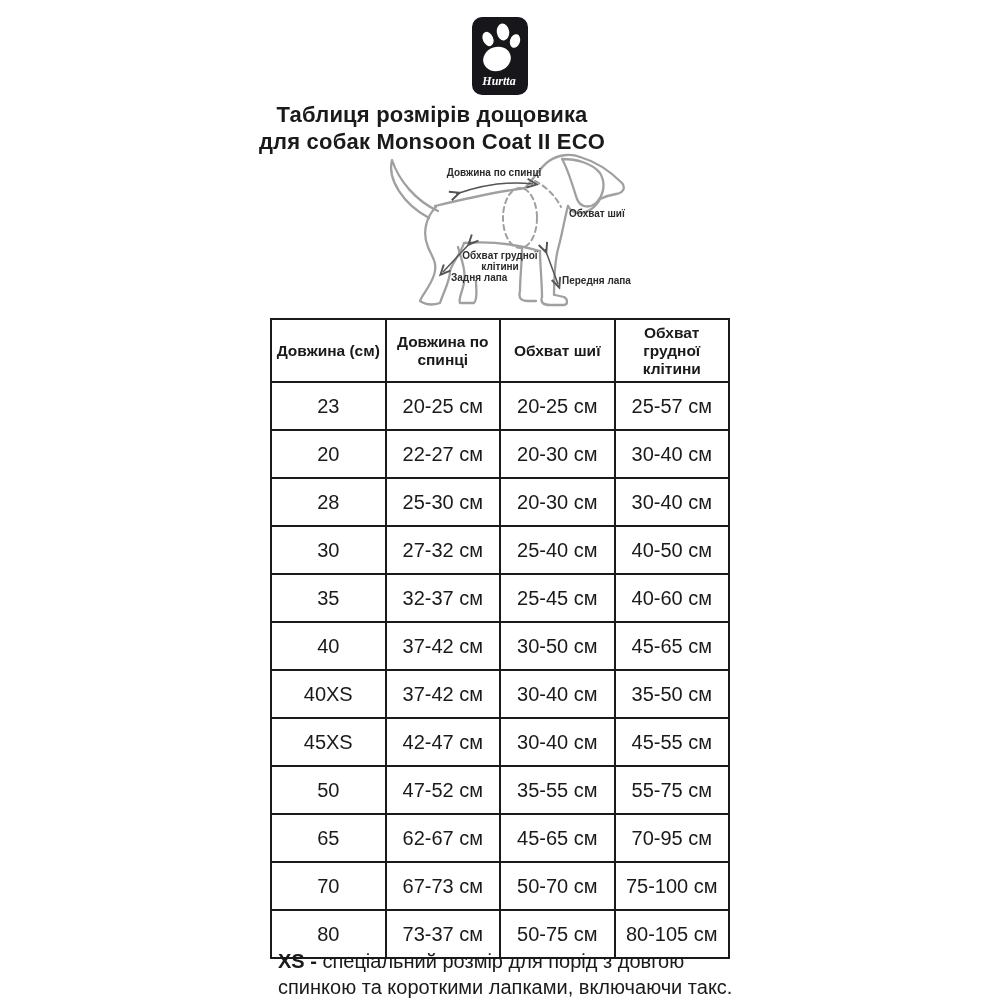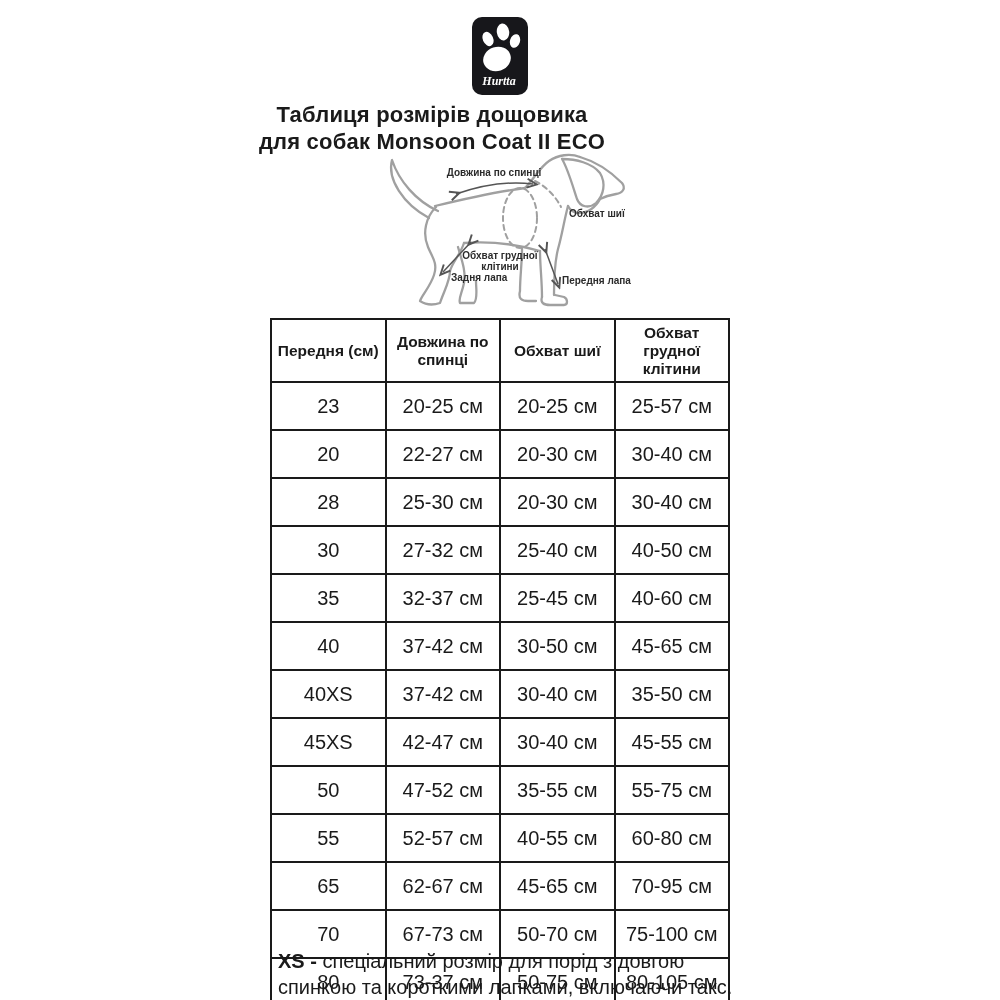--- a/index.html
+++ b/index.html
@@ -122,21 +122,21 @@
   <text x="197" y="64" text-anchor="start">Обхват шиї</text>
   <text x="128" y="106" text-anchor="middle">Обхват грудної</text>
   <text x="128" y="117" text-anchor="middle">клітини</text>
   <text x="79" y="128" text-anchor="start">Задня лапа</text>
   <text x="190" y="131" text-anchor="start">Передня лапа</text>
 </svg>
 
 <table class="size-table">
   <thead>
     <tr>
-        <th>Передня (см)</th>
+        <th>Довжина (см)</th>
         <th>Довжина по спинці</th>
         <th>Обхват шиї</th>
         <th>Обхват грудної клітини</th>
       </tr>
   </thead>
   <tbody>
       <tr>
         <td>23</td>
         <td>20-25 см</td>
         <td>20-25 см</td>
@@ -184,26 +184,20 @@
         <td>30-40 см</td>
         <td>45-55 см</td>
       </tr>
       <tr>
         <td>50</td>
         <td>47-52 см</td>
         <td>35-55 см</td>
         <td>55-75 см</td>
       </tr>
       <tr>
-        <td>55</td>
-        <td>52-57 см</td>
-        <td>40-55 см</td>
-        <td>60-80 см</td>
-      </tr>
-      <tr>
         <td>65</td>
         <td>62-67 см</td>
         <td>45-65 см</td>
         <td>70-95 см</td>
       </tr>
       <tr>
         <td>70</td>
         <td>67-73 см</td>
         <td>50-70 см</td>
         <td>75-100 см</td>

